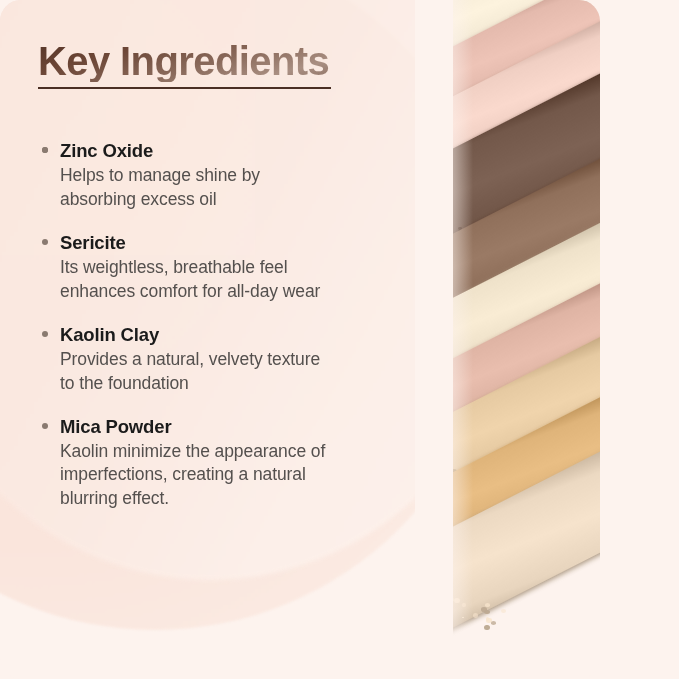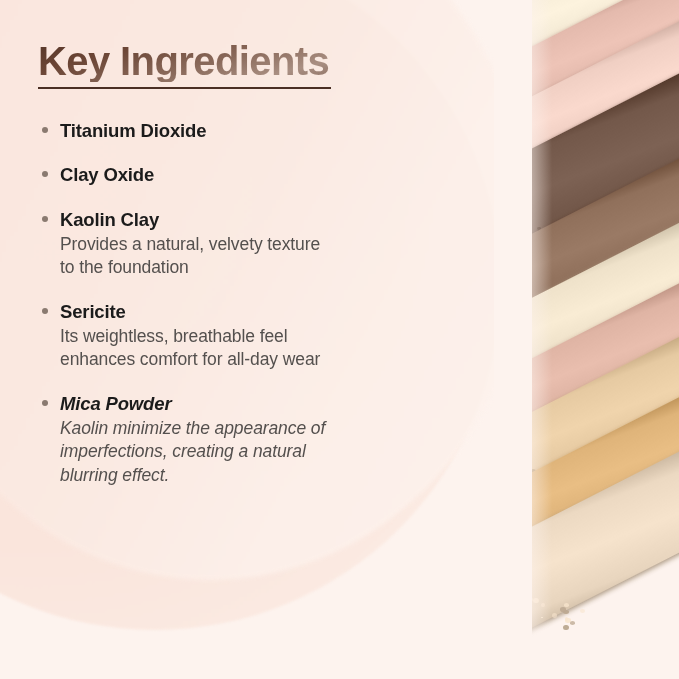--- a/index.html
+++ b/index.html
@@ -10,23 +10,24 @@
     overflow:hidden;
   }
 
   body{
     font-family:"Liberation Sans","DejaVu Sans",sans-serif;
     background:#fdf3ee;
   }
 
   #page{
     position:relative;
-    width:679px; height:679px;
+    width:600px; height:679px;
     background:#fdf3ee;
     overflow:hidden;
+    border-radius:21px;
   }
 
   
   .bg-circle{
     position:absolute;
     left:-190px; top:-60px;
     width:690px; height:690px;
     border-radius:50%;
     background:radial-gradient(circle at 32% 34%, #fbe7df 0%, #fae5dc 55%, #fbeae2 78%, #fdf2ec 100%);
     filter:blur(1.2px);
@@ -78,21 +79,21 @@
     background:#4a2f24;
   }
 
   .ingredient-list{ list-style:none; }
 
   .ingredient{
     position:relative;
     padding-left:22px;
     margin-bottom:20px;
   }
-  .ingredient:last-child{ margin-bottom:0;font-style:italic; }
+  .ingredient:last-child{ margin-bottom:0; }
 
   .bullet{
     position:absolute;
     left:4px; top:8px;
     width:6px; height:6px;
     border-radius:50%;
     background:#8a7a70;
   }
 
   .ing-name{
@@ -174,40 +175,41 @@
 
     <div class="title-wrap">
       <h1 class="title">Key Ingredients</h1>
       <div class="title-rule"></div>
     </div>
 
     <ul class="ingredient-list">
 
       <li class="ingredient">
         <span class="bullet"></span>
-        <span class="ing-name">Titanium Dioxide</span>
       </li>
 
       <li class="ingredient">
         <span class="bullet"></span>
-        <span class="ing-name">Clay Oxide</span>
+        <span class="ing-name">Zinc Oxide</span>
+        <span class="ing-desc">Helps to manage shine by
+absorbing excess oil</span>
+      </li>
+
+      <li class="ingredient">
+        <span class="bullet"></span>
+        <span class="ing-name">Sericite</span>
+        <span class="ing-desc">Its weightless, breathable feel
+enhances comfort for all-day wear</span>
       </li>
 
       <li class="ingredient">
         <span class="bullet"></span>
         <span class="ing-name">Kaolin Clay</span>
         <span class="ing-desc">Provides a natural, velvety texture
 to the foundation</span>
-      </li>
-
-      <li class="ingredient">
-        <span class="bullet"></span>
-        <span class="ing-name">Sericite</span>
-        <span class="ing-desc">Its weightless, breathable feel
-enhances comfort for all-day wear</span>
       </li>
 
       <li class="ingredient">
         <span class="bullet"></span>
         <span class="ing-name">Mica Powder</span>
         <span class="ing-desc">Kaolin minimize the appearance of
 imperfections, creating a natural
 blurring effect.</span>
       </li>
 

